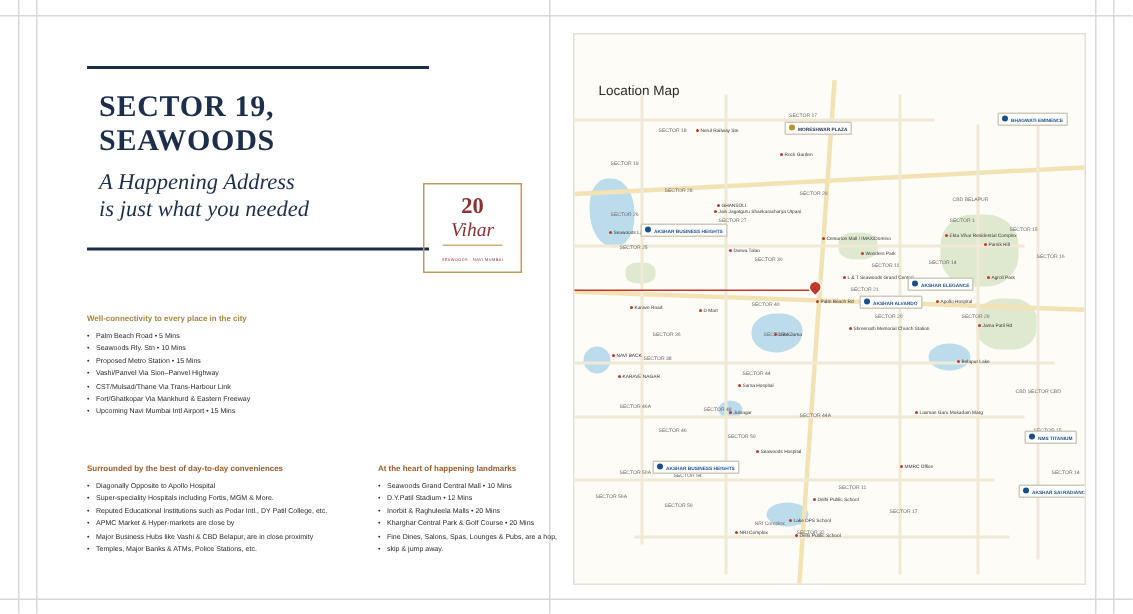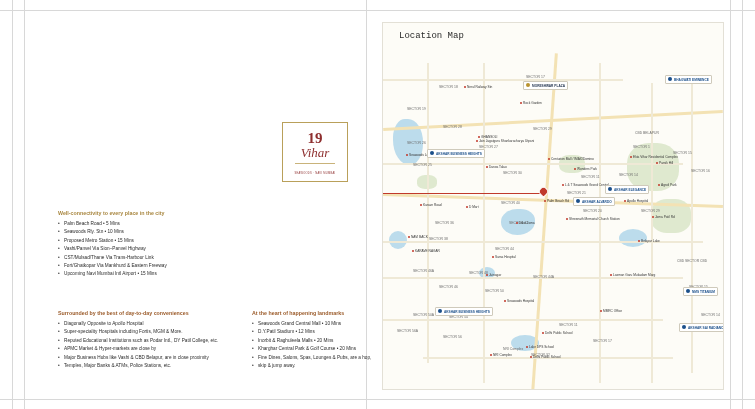--- a/index.html
+++ b/index.html
@@ -32,21 +32,21 @@
   .bullets{list-style:none;margin:0;padding:0;}
   .bullets li{font-size:4.7px;color:#2a2a2a;line-height:8.4px;padding-left:6px;position:relative;white-space:nowrap;}
   .bullets li:before{content:"\2022";position:absolute;left:0;top:0;color:#2a2a2a;}
 
   .block-connect{position:absolute;left:22px;top:188px;width:260px;}
   .block-conv{position:absolute;left:22px;top:288px;width:190px;}
   .block-land{position:absolute;left:216px;top:288px;width:120px;}
 
   
   .map{position:absolute;left:382px;top:22px;width:340px;height:366px;background:#fdfcf7;border:1px solid #e3e0d6;overflow:hidden;}
-  .map-title{position:absolute;left:16px;top:8px;font-family:Liberation Mono, monospace;font-size:9px;color:#2a2a2a;}
+  .map-title{position:absolute;left:16px;top:32px;font-family:Liberation Sans, sans-serif;font-size:9px;color:#2a2a2a;}
 
   .water{position:absolute;background:#bcdcec;}
   .green{position:absolute;background:#dfe9cf;}
   .hroad{position:absolute;height:2.4px;background:#efe9d6;}
   .vroad{position:absolute;width:2.4px;background:#efe9d6;}
   .hwy{position:absolute;height:3.4px;background:#f3e2b4;}
   .vhwy{position:absolute;width:3.4px;background:#f3e2b4;}
   .lbl{position:absolute;font-size:3.4px;color:#4a4a4a;white-space:nowrap;}
   .lbl.sec{color:#6b6b6b;}
   .poi{position:absolute;font-size:3.2px;color:#333;white-space:nowrap;}
@@ -72,23 +72,29 @@
   <div class="frame-v" style="left:12px;"></div>
   <div class="frame-v" style="left:24px;"></div>
   <div class="frame-v" style="left:366px;"></div>
   <div class="frame-v" style="left:742px;"></div>
   <div class="frame-v" style="left:730px;"></div>
   <div class="frame-h" style="top:10px;"></div>
   <div class="frame-h" style="top:399px;"></div>
 
   <div class="left">
 
+    <div class="title-box">
+      <div class="title-main" style="white-space:pre-line;">SECTOR 19,
+SEAWOODS</div>
+      <div class="title-sub" style="white-space:pre-line;">A Happening Address
+is just what you needed</div>
+    </div>
 
     <div class="logo">
-      <div class="l1">19</div>
+      <div class="l1">20</div>
       <div class="l2">Vihar</div>
       <div class="rule"></div>
       <div class="l3">SEAWOODS · NAVI MUMBAI</div>
     </div>
 
     <div class="block-connect">
       <div class="sect-head">Well-connectivity to every place in the city</div>
       <ul class="bullets" id="connectivity-list">
           <li>Palm Beach Road • 5 Mins</li>
           <li>Seawoods Rly. Stn • 10 Mins</li>

